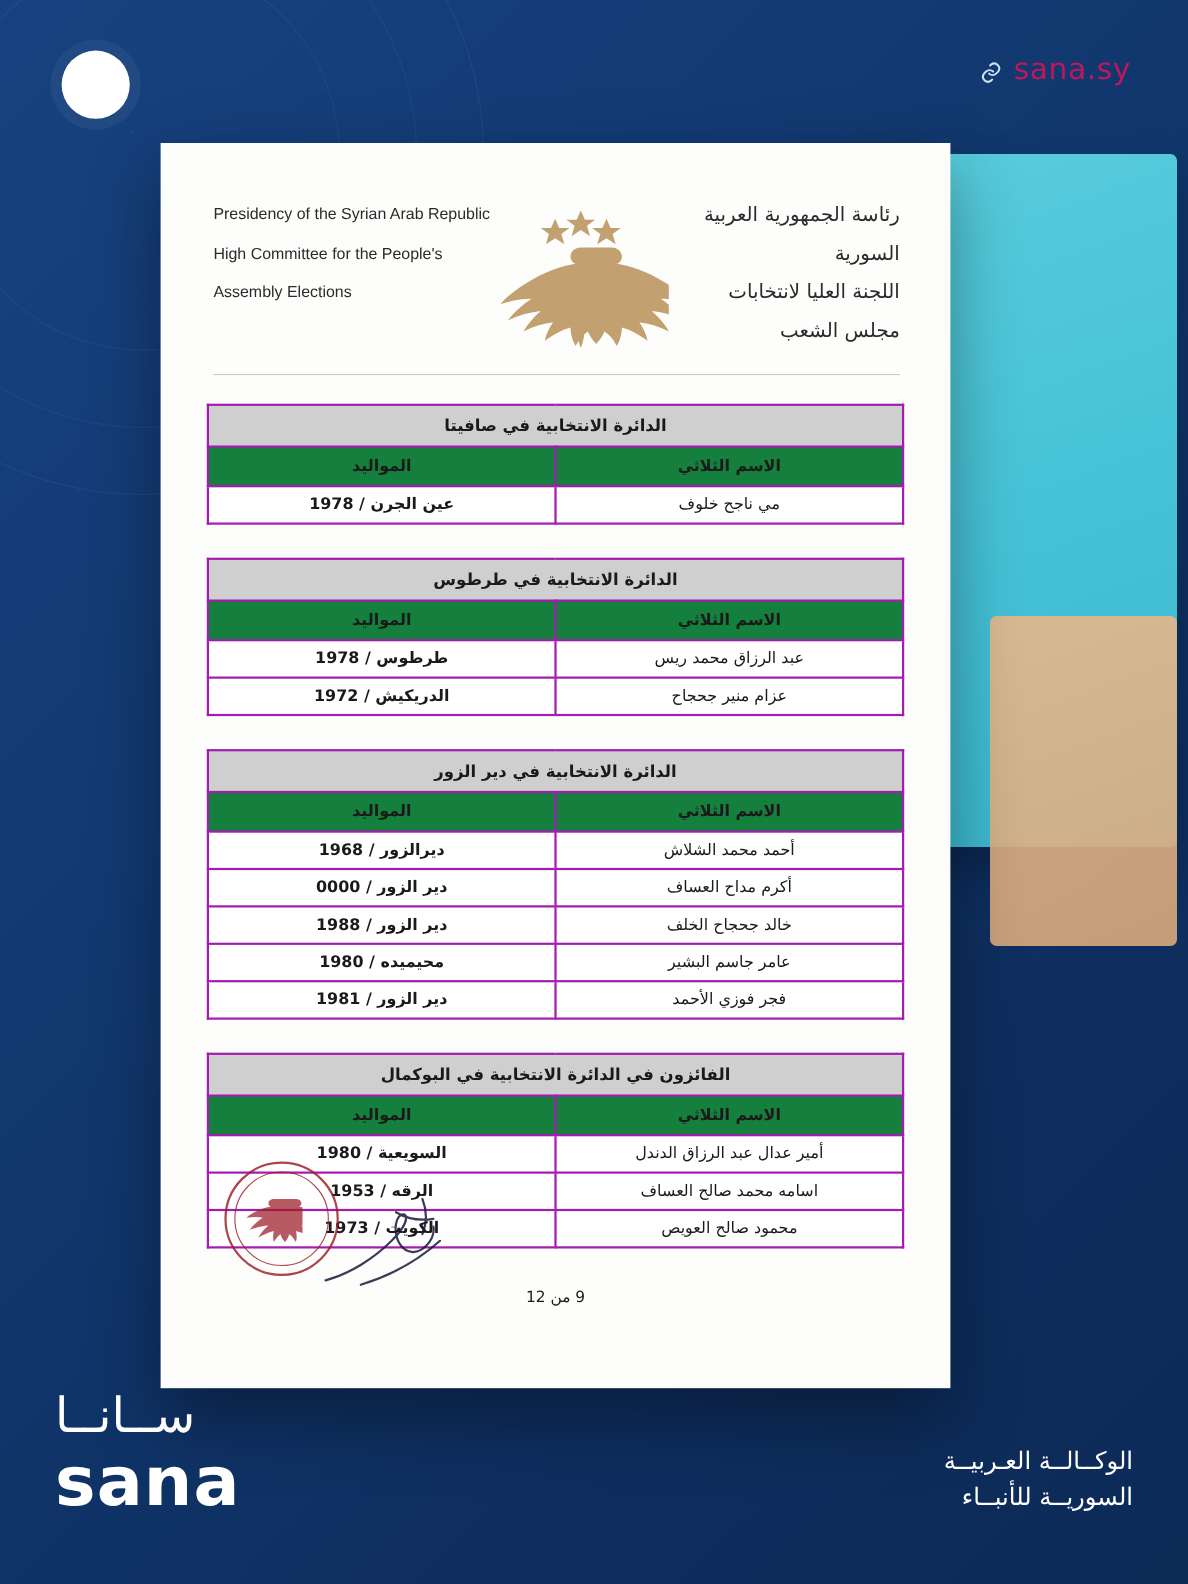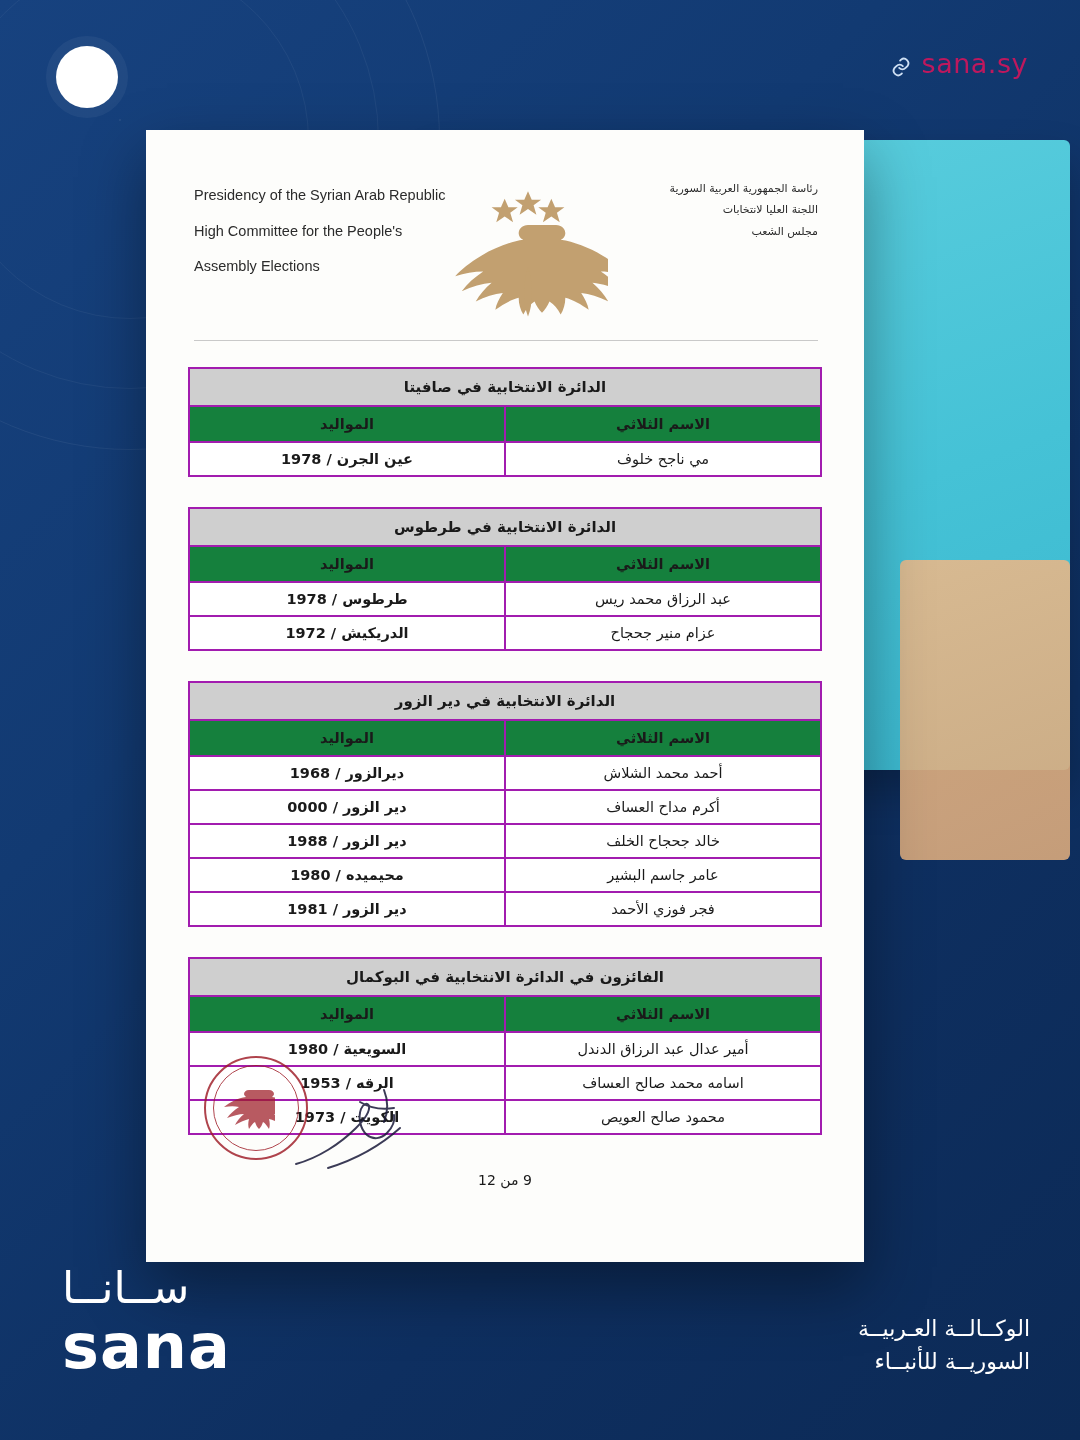--- a/index.html
+++ b/index.html
@@ -76,21 +76,21 @@
   .letterhead {
     display: flex; align-items: flex-start; justify-content: space-between;
     padding: 48px 46px 0 48px;
   }
   .lh-en {
     width: 290px; color: #2b2b2b; font-size: 14.5px; line-height: 2.45;
     font-family: "Liberation Sans", sans-serif;
   }
   .lh-ar {
     width: 240px; text-align: right; direction: rtl;
-    color: #2b2b2b; font-size: 11px; line-height: 1.95;
+    color: #2b2b2b; font-size: 18px; line-height: 1.95;
   }
   .eagle { width: 160px; height: 140px; margin-top: 4px; }
   .lh-rule {
     margin: 18px 46px 0 48px; height: 1px; background: #c9c9c9;
   }
 
   
   .tables { padding: 26px 42px 0 42px; direction: rtl; }
   .tbl-block { margin-bottom: 30px; }
   table {
@@ -133,21 +133,21 @@
   .signature {
     position: absolute; left: 92px; top: 16px; width: 150px; height: 104px; opacity: .85;
   }
   .page-num {
     position: absolute; left: 0; right: 0; bottom: 22px;
     text-align: center; font-size: 14px; color: #1a1a1a; direction: rtl;
   }
 
   
   .sana-logo {
-    position: absolute; left: 50px; bottom: 62px; color: #fff; margin-left: 12px;
+    position: absolute; left: 50px; bottom: 62px; color: #fff;
   }
   .sana-ar { font-size: 44px; line-height: 1; letter-spacing: 3px; }
   .sana-en {
     font-size: 62px; line-height: 1; font-weight: bold; letter-spacing: 1px; margin-top: 6px;
   }
 
   .agency {
     position: absolute; right: 50px; bottom: 62px; text-align: right; color: #fff;
   }
   .agency-ar { direction: rtl; font-size: 22px; line-height: 1.5; letter-spacing: 1px; }

